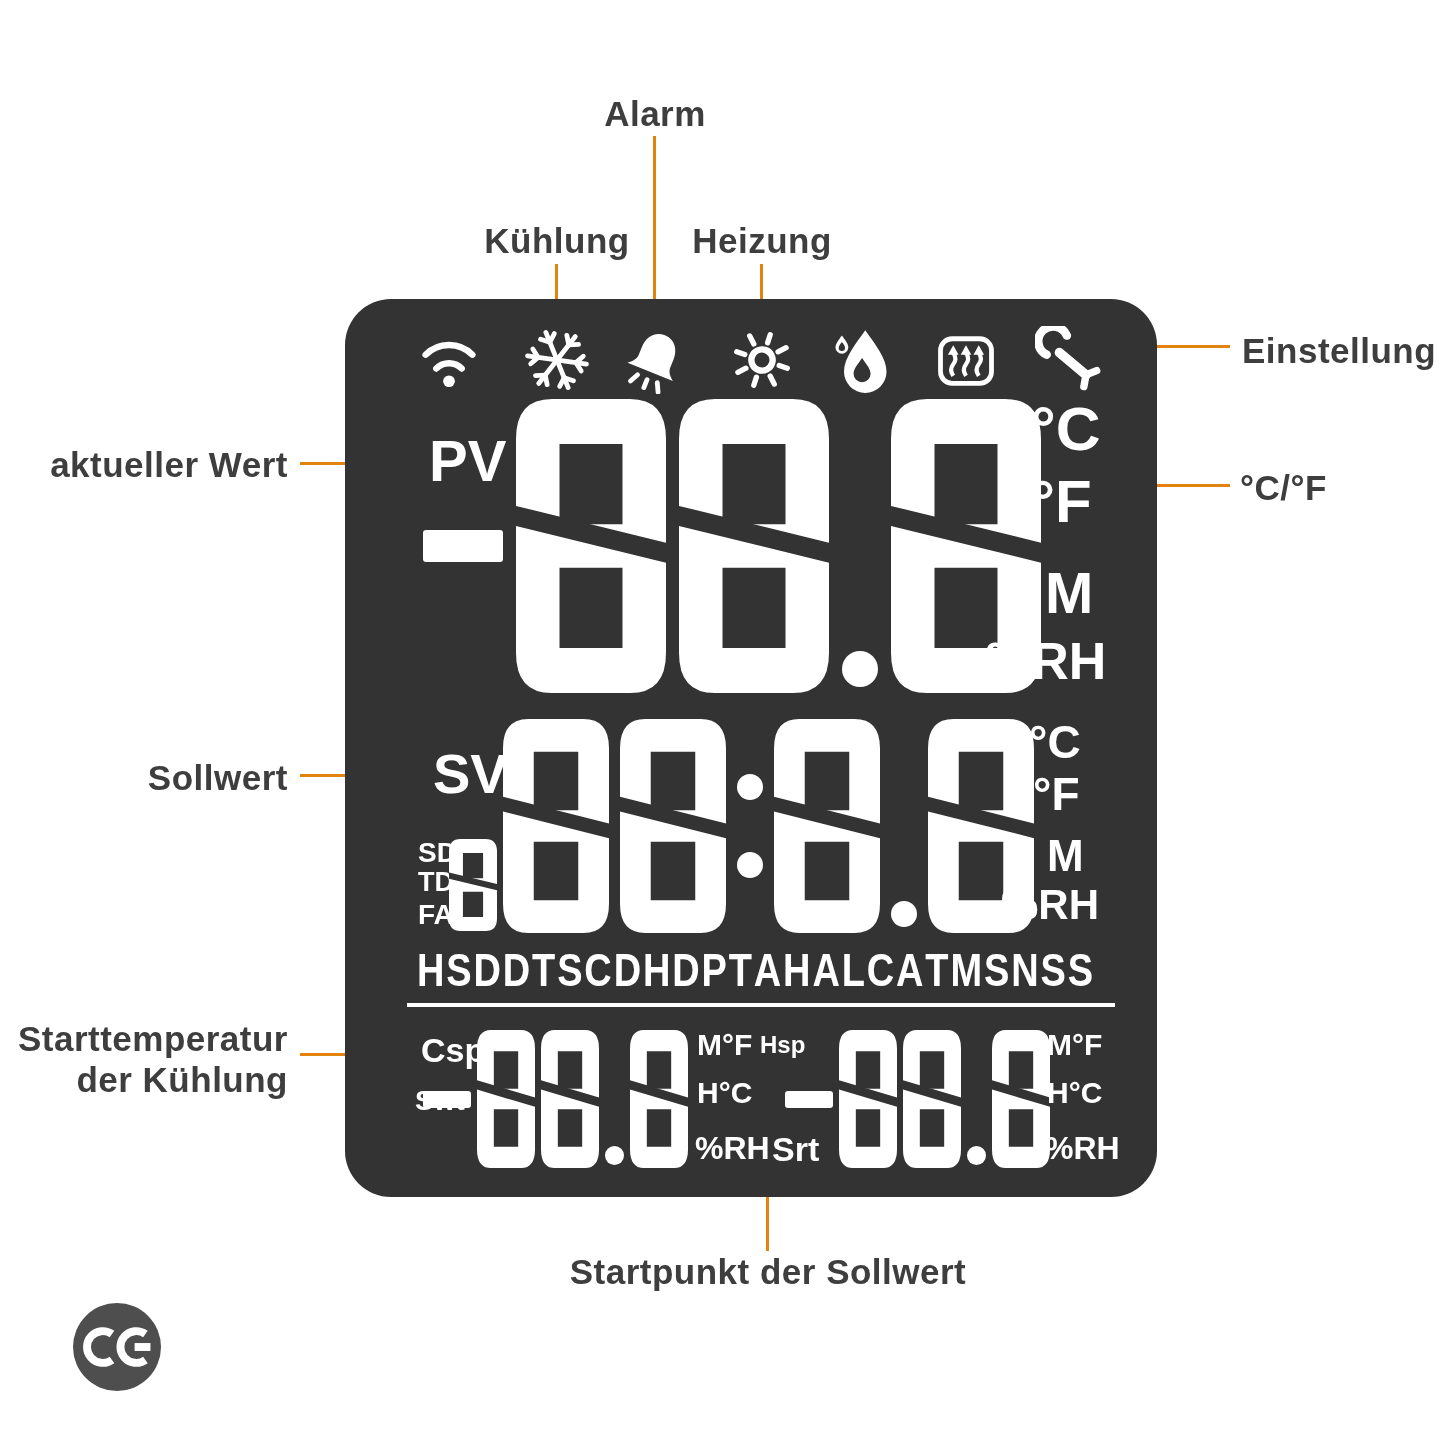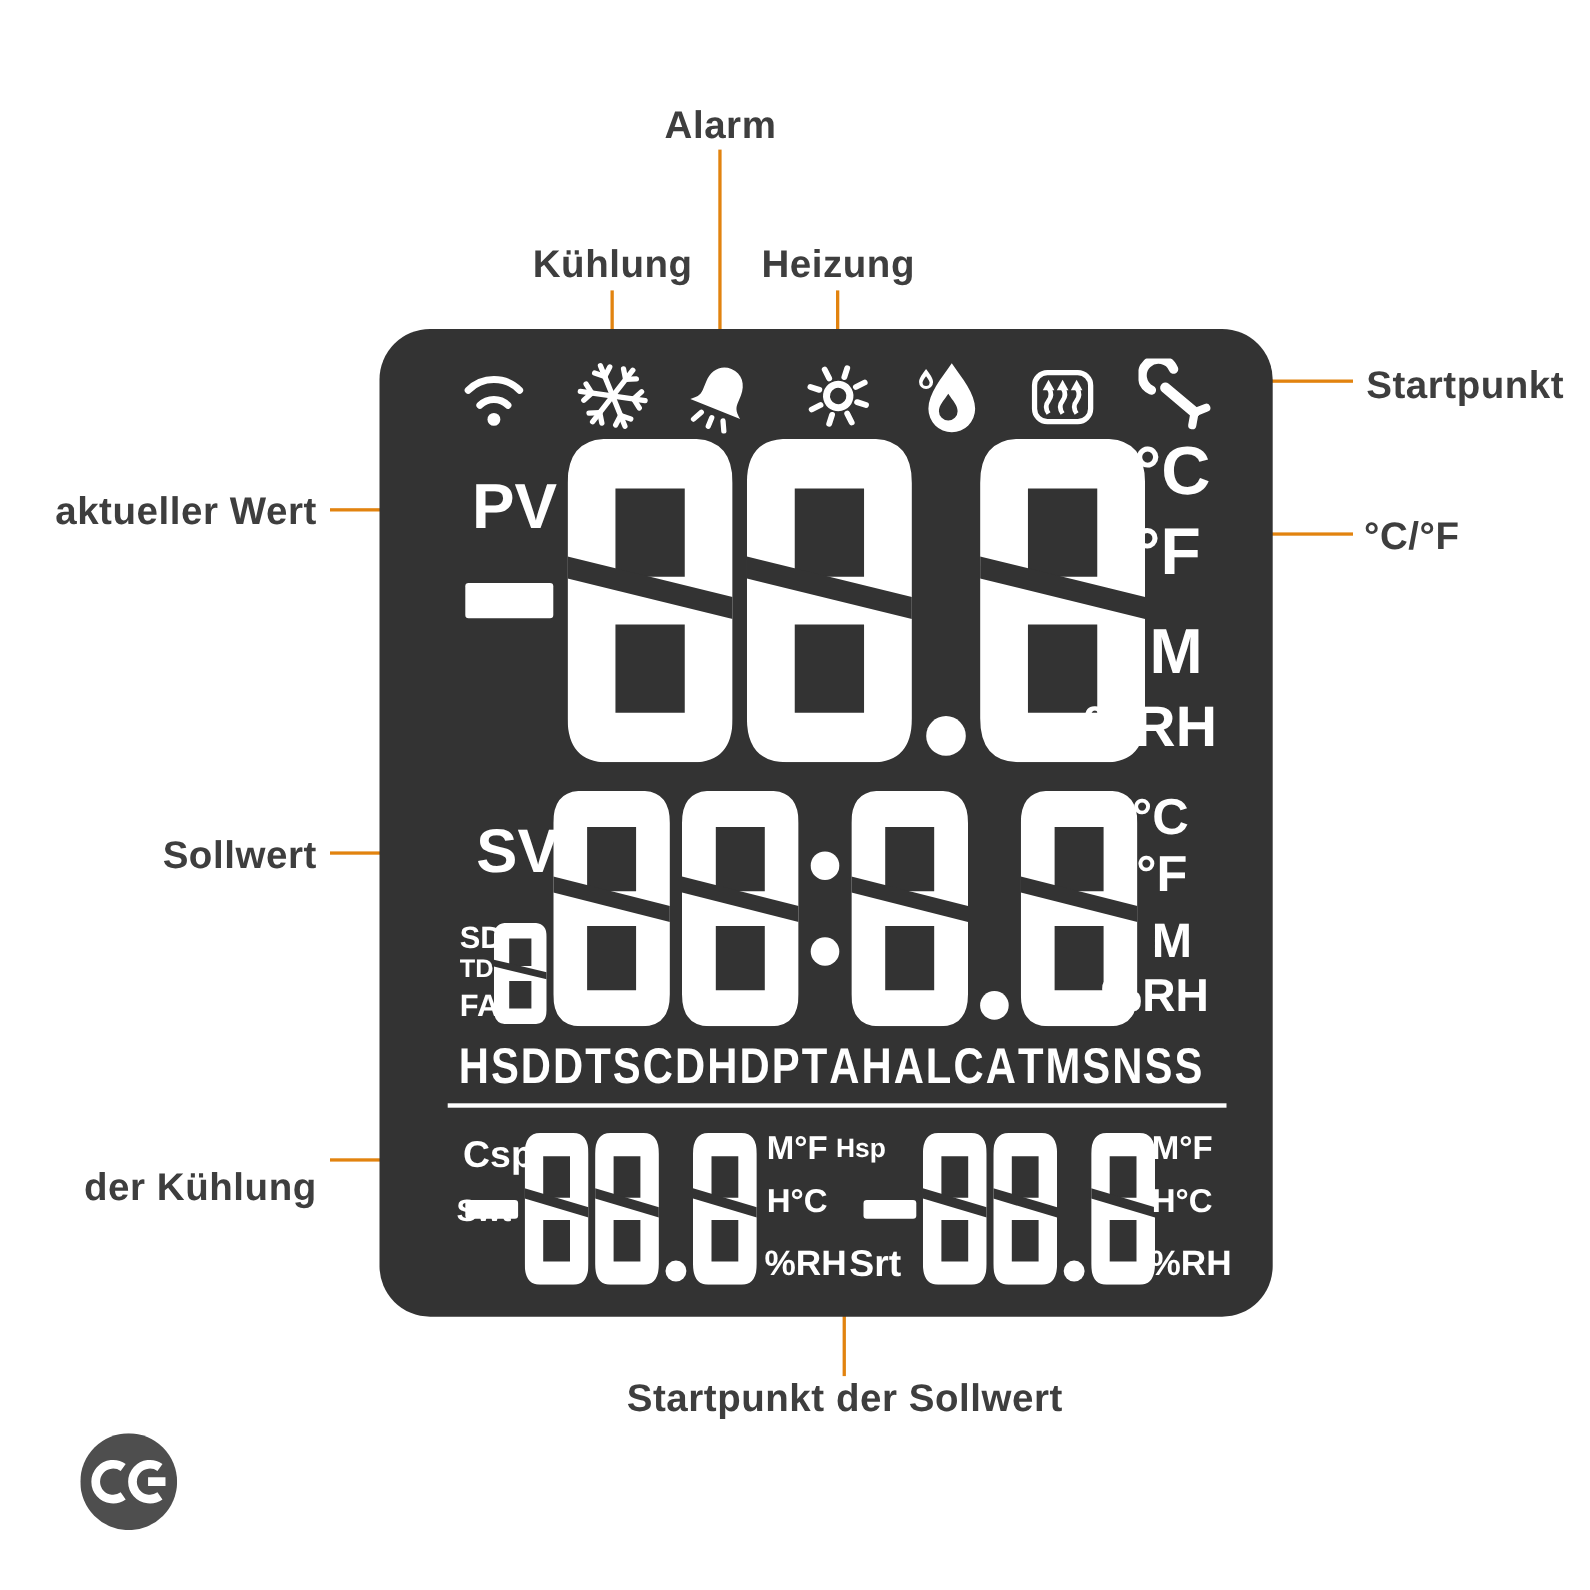--- a/index.html
+++ b/index.html
@@ -52,26 +52,26 @@
   .ce{position:absolute;left:73px;top:1303px;width:88px;height:88px;}
   .ce svg{width:100%;height:100%;display:block;}
   .two-line{text-align:right;line-height:41px;}
 </style>
 </head>
 <body>
 
 <div class="callout center" style="left:655px;top:94px;">Alarm</div>
 <div class="callout center" style="left:557px;top:221px;">Kühlung</div>
 <div class="callout center" style="left:762px;top:221px;">Heizung</div>
-<div class="callout" style="left:1242px;top:331px;">Startpunkt</div>
+<div class="callout" style="left:1242px;top:331px;">Einstellung</div>
 <div class="callout" style="left:1240px;top:468px;text-align:center;">°C/°F</div>
 <div class="callout" style="right:1157px;top:445px;">aktueller Wert</div>
 <div class="callout" style="right:1157px;top:758px;">Sollwert</div>
 <div class="callout two-line" style="right:1157px;top:1018px;">
-  <br>
+  <span>Starttemperatur</span><br>
   <span>der Kühlung</span>
 </div>
 <div class="callout center" style="left:768px;top:1252px;">Startpunkt der Sollwert</div>
 
 <div class="oline" style="left:653px;top:136px;width:3px;height:196px;"></div>
 <div class="oline" style="left:555px;top:264px;width:3px;height:68px;"></div>
 <div class="oline" style="left:760px;top:264px;width:3px;height:68px;"></div>
 <div class="oline" style="left:1082px;top:345px;width:148px;height:3px;"></div>
 <div class="oline" style="left:1082px;top:484px;width:148px;height:3px;"></div>
 <div class="oline" style="left:300px;top:462px;width:122px;height:3px;"></div>
@@ -213,21 +213,21 @@
         </svg>
       </div>
     </div>
   <div class="txt" style="left:686px;top:94px;font-size:62px;">°C</div>
   <div class="txt" style="left:686px;top:168px;font-size:60px;">°F</div>
   <div class="txt" style="left:700px;top:260px;font-size:58px;">M</div>
   <div class="txt" style="left:640px;top:332px;font-size:52px;">%RH</div>
 
   <div class="txt" style="left:88px;top:442px;font-size:56px;">SV</div>
   <div class="txt" style="left:73px;top:538px;font-size:28px;">SD</div>
-  <div class="txt" style="left:73px;top:568px;font-size:23px;">TD</div>
+  <div class="txt" style="left:73px;top:568px;font-size:27px;">TD</div>
   <div class="txt" style="left:73px;top:600px;font-size:28px;">FA</div>
   <div class="sevenseg flagseg">
       <div class="dgt">
         <svg viewBox="0 0 100 176" preserveAspectRatio="none">
           <path fill="#fff" fill-rule="evenodd" d="M24 0 H76 Q100 0 100 24 V152 Q100 176 76 176 H24 Q0 176 0 152 V24 Q0 0 24 0 Z M29 27 H71 V75 H29 Z M29 101 H71 V149 H29 Z"></path>
           <polygon fill="#333333" points="0,64 100,86 100,98 0,76"></polygon>
         </svg>
       </div>
     </div>
   <div class="sevenseg svseg">

